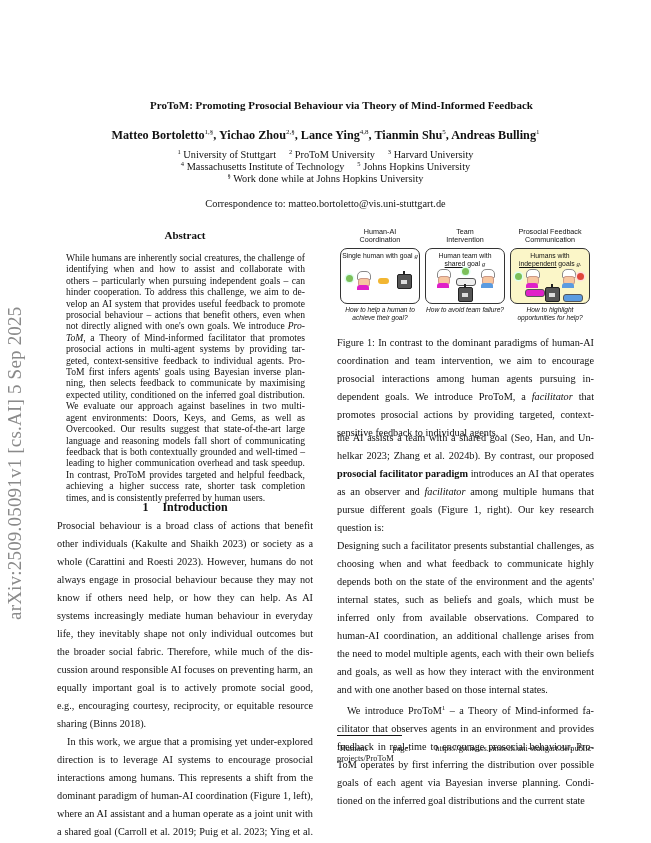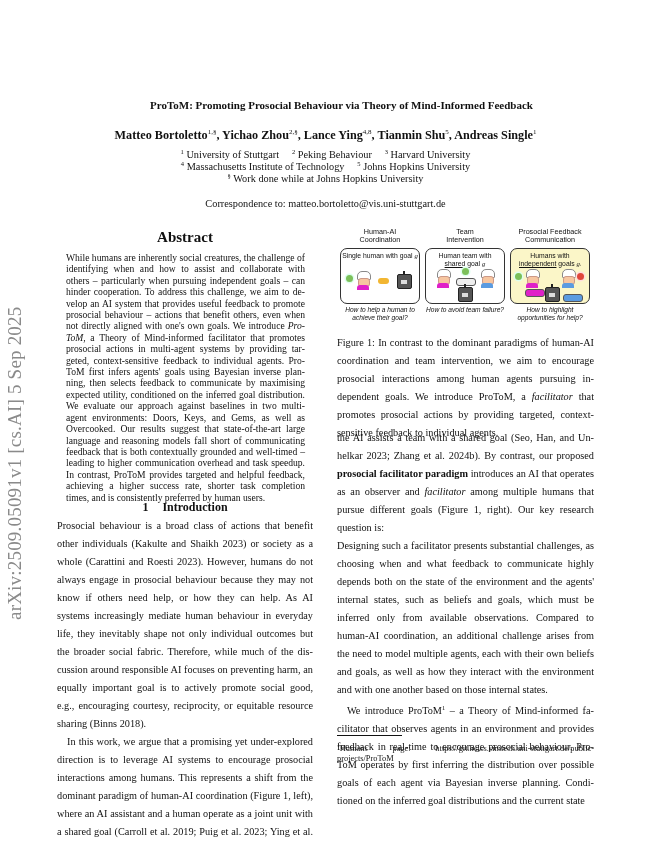--- a/index.html
+++ b/index.html
@@ -11,21 +11,21 @@
            font-weight: bold; font-size: 11px; }
   .authors { position: absolute; left: 0; width: 651px; top: 128px; text-align: center;
              font-weight: bold; font-size: 12.2px; }
   .authors sup { font-weight: normal; font-size: 7px; }
   .affil { position: absolute; left: 0; width: 651px; text-align: center; font-size: 10.3px; line-height: 12px; }
   .affil sup { font-size: 6.5px; }
   .corr { position: absolute; left: 0; width: 651px; top: 198px; text-align: center; font-size: 10.3px; }
   .col { position: absolute; font-size: 10.25px; line-height: 18px; text-align: justify; hyphens: manual; }
   .left { left: 57px; width: 256px; }
   .right { left: 337px; width: 257px; }
-  .abs-head { position: absolute; left: 57px; width: 256px; top: 229px; text-align: center; font-weight: bold; font-size: 15px; }
+  .abs-head { position: absolute; left: 57px; width: 256px; top: 229px; text-align: center; font-weight: bold; font-size: 11px; }
   .abstract { left: 66px; width: 239px; top: 252px; font-size: 9.6px; line-height: 11.4px; }
   .sec-head { position: absolute; left: 57px; width: 256px; top: 500px; text-align: center; font-weight: bold; font-size: 12px; }
   .sec-head .num { margin-right: 14px; }
   p { margin: 0; }
   .indent { text-indent: 10px; }
   .quote { margin: 6px 8px 6px 10px; font-style: italic; text-align: justify; }
   .fig { position: absolute; left: 337px; top: 228px; width: 257px; height: 100px; font-family: "Liberation Sans", "DejaVu Sans", sans-serif; }
   .panel { position: absolute; top: 0; width: 82px; height: 100px; }
   .panel .head { text-align: center; font-size: 7.2px; line-height: 8.4px; height: 18px; }
   .panel .head.bold { font-weight: normal; }
@@ -56,26 +56,26 @@
 
 <div class="arxiv">arXiv:2509.05091v1  [cs.AI]  5 Sep 2025</div>
 
 <div class="title">ProToM: Promoting Prosocial Behaviour via Theory of Mind-Informed Feedback</div>
 
 <div class="authors">
   <span><span>Matteo Bortoletto</span><sup>1,§</sup></span>,
   <span><span>Yichao Zhou</span><sup>2,§</sup></span>,
   <span><span>Lance Ying</span><sup>4,8</sup></span>,
   <span><span>Tianmin Shu</span><sup>5</sup></span>,
-  <span><span>Andreas Single</span><sup>1</sup></span>
+  <span><span>Andreas Bulling</span><sup>1</sup></span>
 </div>
 
 <div class="affil" style="top:146px;">
   <sup>1</sup> <span>University of Stuttgart</span>&nbsp;&nbsp;&nbsp;&nbsp;
-  <sup>2</sup> <span>Peking Behaviour</span>&nbsp;&nbsp;&nbsp;&nbsp;
+  <sup>2</sup> <span>ProToM University</span>&nbsp;&nbsp;&nbsp;&nbsp;
   <sup>3</sup> <span>Harvard University</span>
 </div>
 <div class="affil" style="top:158px;">
   <sup>4</sup> <span>Massachusetts Institute of Technology</span>&nbsp;&nbsp;&nbsp;&nbsp;
   <sup>5</sup> <span>Johns Hopkins University</span>
 </div>
 <div class="affil" style="top:170px;">
   <sup>§</sup> <span>Work done while at Johns Hopkins University</span>
 </div>
 

